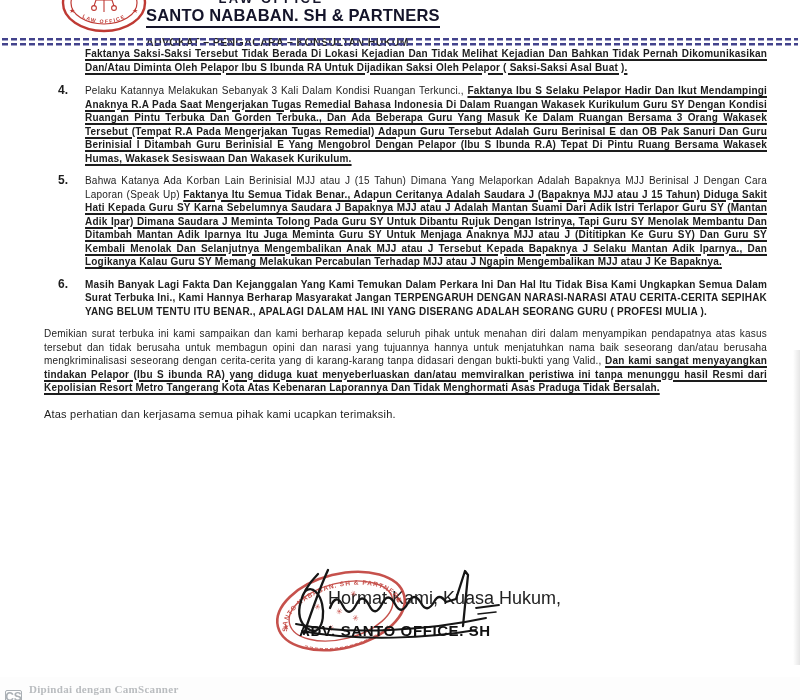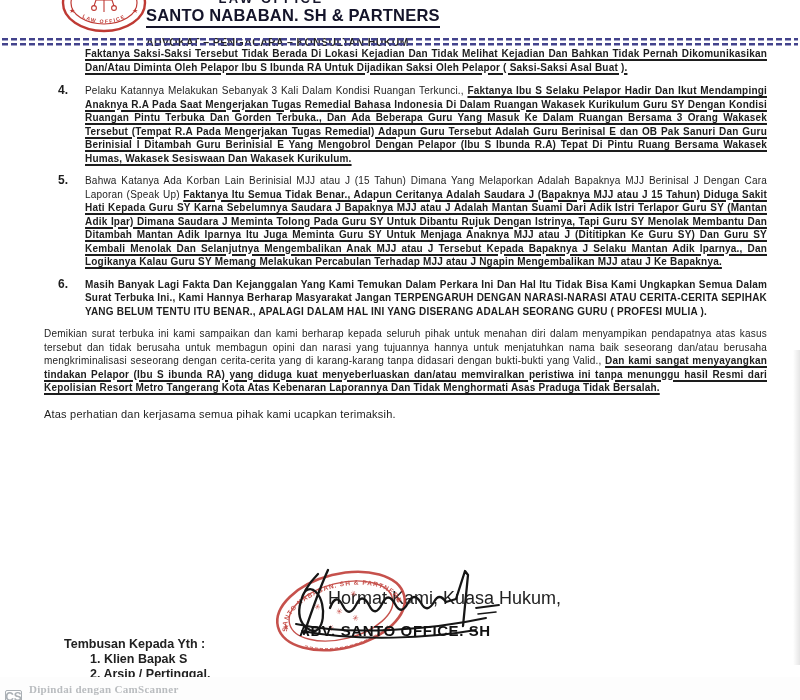--- a/index.html
+++ b/index.html
@@ -154,24 +154,19 @@
       <path d="M 50 40 Q 56 24 63 38 Q 69 50 76 37 Q 82 24 89 37 Q 95 50 102 36 Q 108 23 115 36 Q 121 48 128 35 Q 134 23 141 35 Q 147 46 154 34 Q 159 24 166 34 L 176 31 L 185 3 L 188 7 L 183 58"></path>
       <path d="M 196 40 L 219 37" stroke-width="1.8"></path>
       <path d="M 198 46 L 216 44" stroke-width="1.6"></path>
       <path d="M 16 56 C 70 68 150 62 206 50" stroke-width="2"></path>
       <path d="M 22 63 C 80 74 150 70 196 62" stroke-width="1.8"></path>
     </g>
   </svg>
 
   <div class="attorney">ADV. SANTO OFFICE. SH</div>
 
-  <div class="cc">
-    <div>Tembusan Kepada Yth :</div>
-    <div class="cc-line">1.   Klien Bapak S</div>
-    <div class="cc-line">2.   Arsip / Pertinggal.</div>
-  </div>
 
   <div class="scanbar">
     <div class="cs-icon">CS</div>
     <div class="scan-note">Dipindai dengan CamScanner</div>
   </div>
 
 </div>
 
 </body></html>

